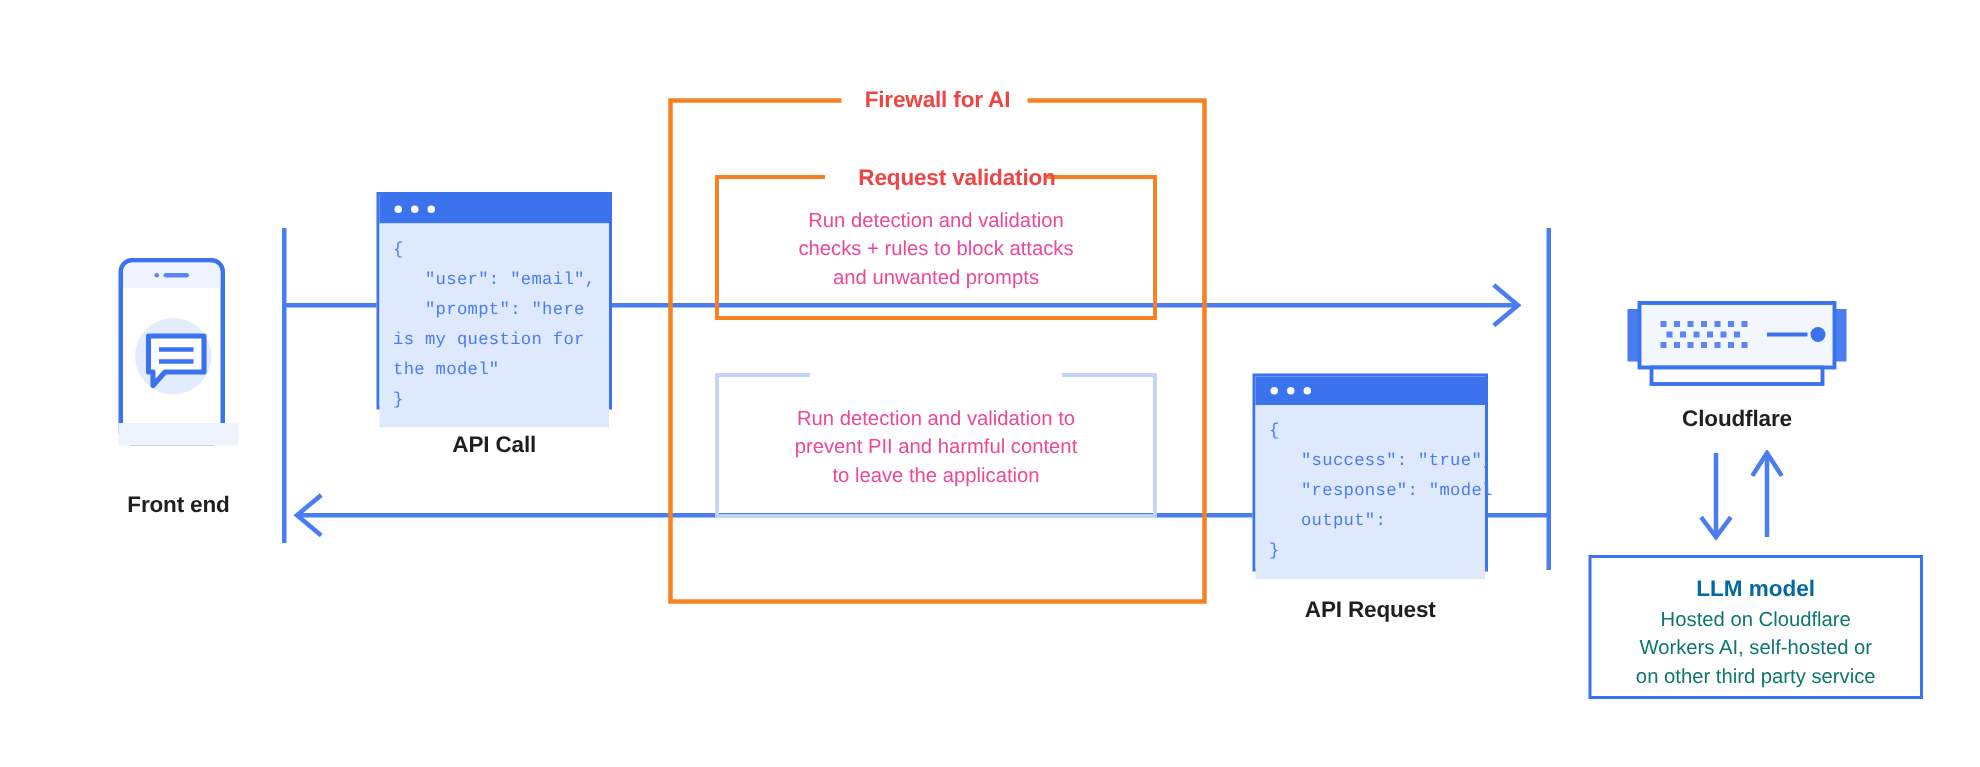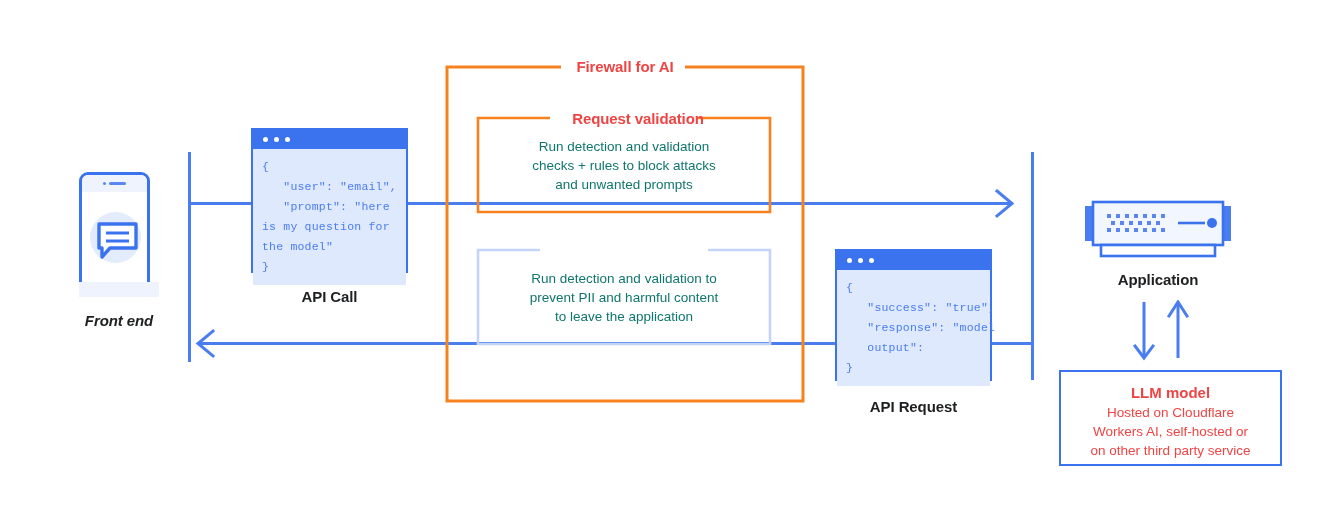--- a/index.html
+++ b/index.html
@@ -29,21 +29,21 @@
   .group-title {
     font-size: 15px;
     font-weight: bold;
     color: #ef4444;
     white-space: nowrap;
     letter-spacing: -0.1px;
   }
   .group-body {
     font-size: 13.5px;
     line-height: 19px;
-    color: #0f766e;
+    color: #ec4899;
     text-align: center;
   }
 
   
   .phone {
     width: 71px; height: 125px;
     border: 3px solid #3b73ef;
     border-radius: 9px;
     background: #ffffff;
     overflow: hidden;
@@ -99,22 +99,22 @@
   
   .server-wrap { position: relative; width: 150px; height: 66px; }
 
   
   .llm-box {
     border: 2.5px solid #3b73ef;
     background: #ffffff;
     padding: 12px 10px 13px;
     text-align: center;
   }
-  .llm-title { font-size: 15px; font-weight: bold; color: #ef4444; margin-bottom: 2px; }
-  .llm-desc { font-size: 13.5px; line-height: 19px; color: #ef4444; }
+  .llm-title { font-size: 15px; font-weight: bold; color: #0369a1; margin-bottom: 2px; }
+  .llm-desc { font-size: 13.5px; line-height: 19px; color: #0f766e; }
 </style>
 </head>
 <body>
 
 <div id="stage">
 
   <svg class="abs" style="left:0;top:0;width:1320px;height:511px;">
 
     <line x1="189.5" y1="152" x2="189.5" y2="362" stroke="#4a7df0" stroke-width="3"></line>
 
@@ -139,21 +139,21 @@
         <div class="phone-circle"></div>
         <svg class="abs" style="left:14px;top:30px;width:43px;height:40px;">
           <path d="M3 2 H40 V26 H14 L6 35 V26 H3 Z" fill="#ffffff" stroke="#3b73ef" stroke-width="3.4" stroke-linejoin="round"></path>
           <line x1="10" y1="11" x2="33" y2="11" stroke="#3b73ef" stroke-width="3"></line>
           <line x1="10" y1="19" x2="33" y2="19" stroke="#3b73ef" stroke-width="3"></line>
         </svg>
       </div>
       <div class="phone-bottom"></div>
     </div>
   </div>
-  <div class="abs node-label" style="left:39px;top:312px;width:160px;font-style:italic;">Front end</div>
+  <div class="abs node-label" style="left:39px;top:328px;width:160px;">Front end</div>
 
   <div class="abs win" style="left:251px;top:128px;width:157px;height:145px;">
     <div class="win-bar">
       <span class="win-dot"></span>
       <span class="win-dot"></span>
       <span class="win-dot"></span>
     </div>
     <div class="win-body">{
    "user": "email",
    "prompt": "here
@@ -230,21 +230,21 @@
         <rect x="51" y="32" width="4" height="4"></rect>
         <rect x="60" y="32" width="4" height="4"></rect>
         <rect x="69" y="32" width="4" height="4"></rect>
         <rect x="78" y="32" width="4" height="4"></rect>
       </g>
 
       <line x1="95" y1="27" x2="122" y2="27" stroke="#3b73ef" stroke-width="2.6"></line>
       <circle cx="129" cy="27" r="5" fill="#3b73ef"></circle>
     </svg>
   </div>
-  <div class="abs node-label" style="left:1083px;top:271px;width:150px;">Application</div>
+  <div class="abs node-label" style="left:1083px;top:271px;width:150px;">Cloudflare</div>
 
   <svg class="abs" style="left:1130px;top:300px;width:70px;height:68px;">
 
     <g>
       <line x1="14" y1="2" x2="14" y2="56" stroke="#4a7df0" stroke-width="3"></line>
       <polyline points="5,46 14,58 23,46" fill="none" stroke="#4a7df0" stroke-width="3" stroke-linecap="square"></polyline>
     </g>
 
     <g>
       <line x1="48" y1="58" x2="48" y2="4" stroke="#4a7df0" stroke-width="3"></line>

